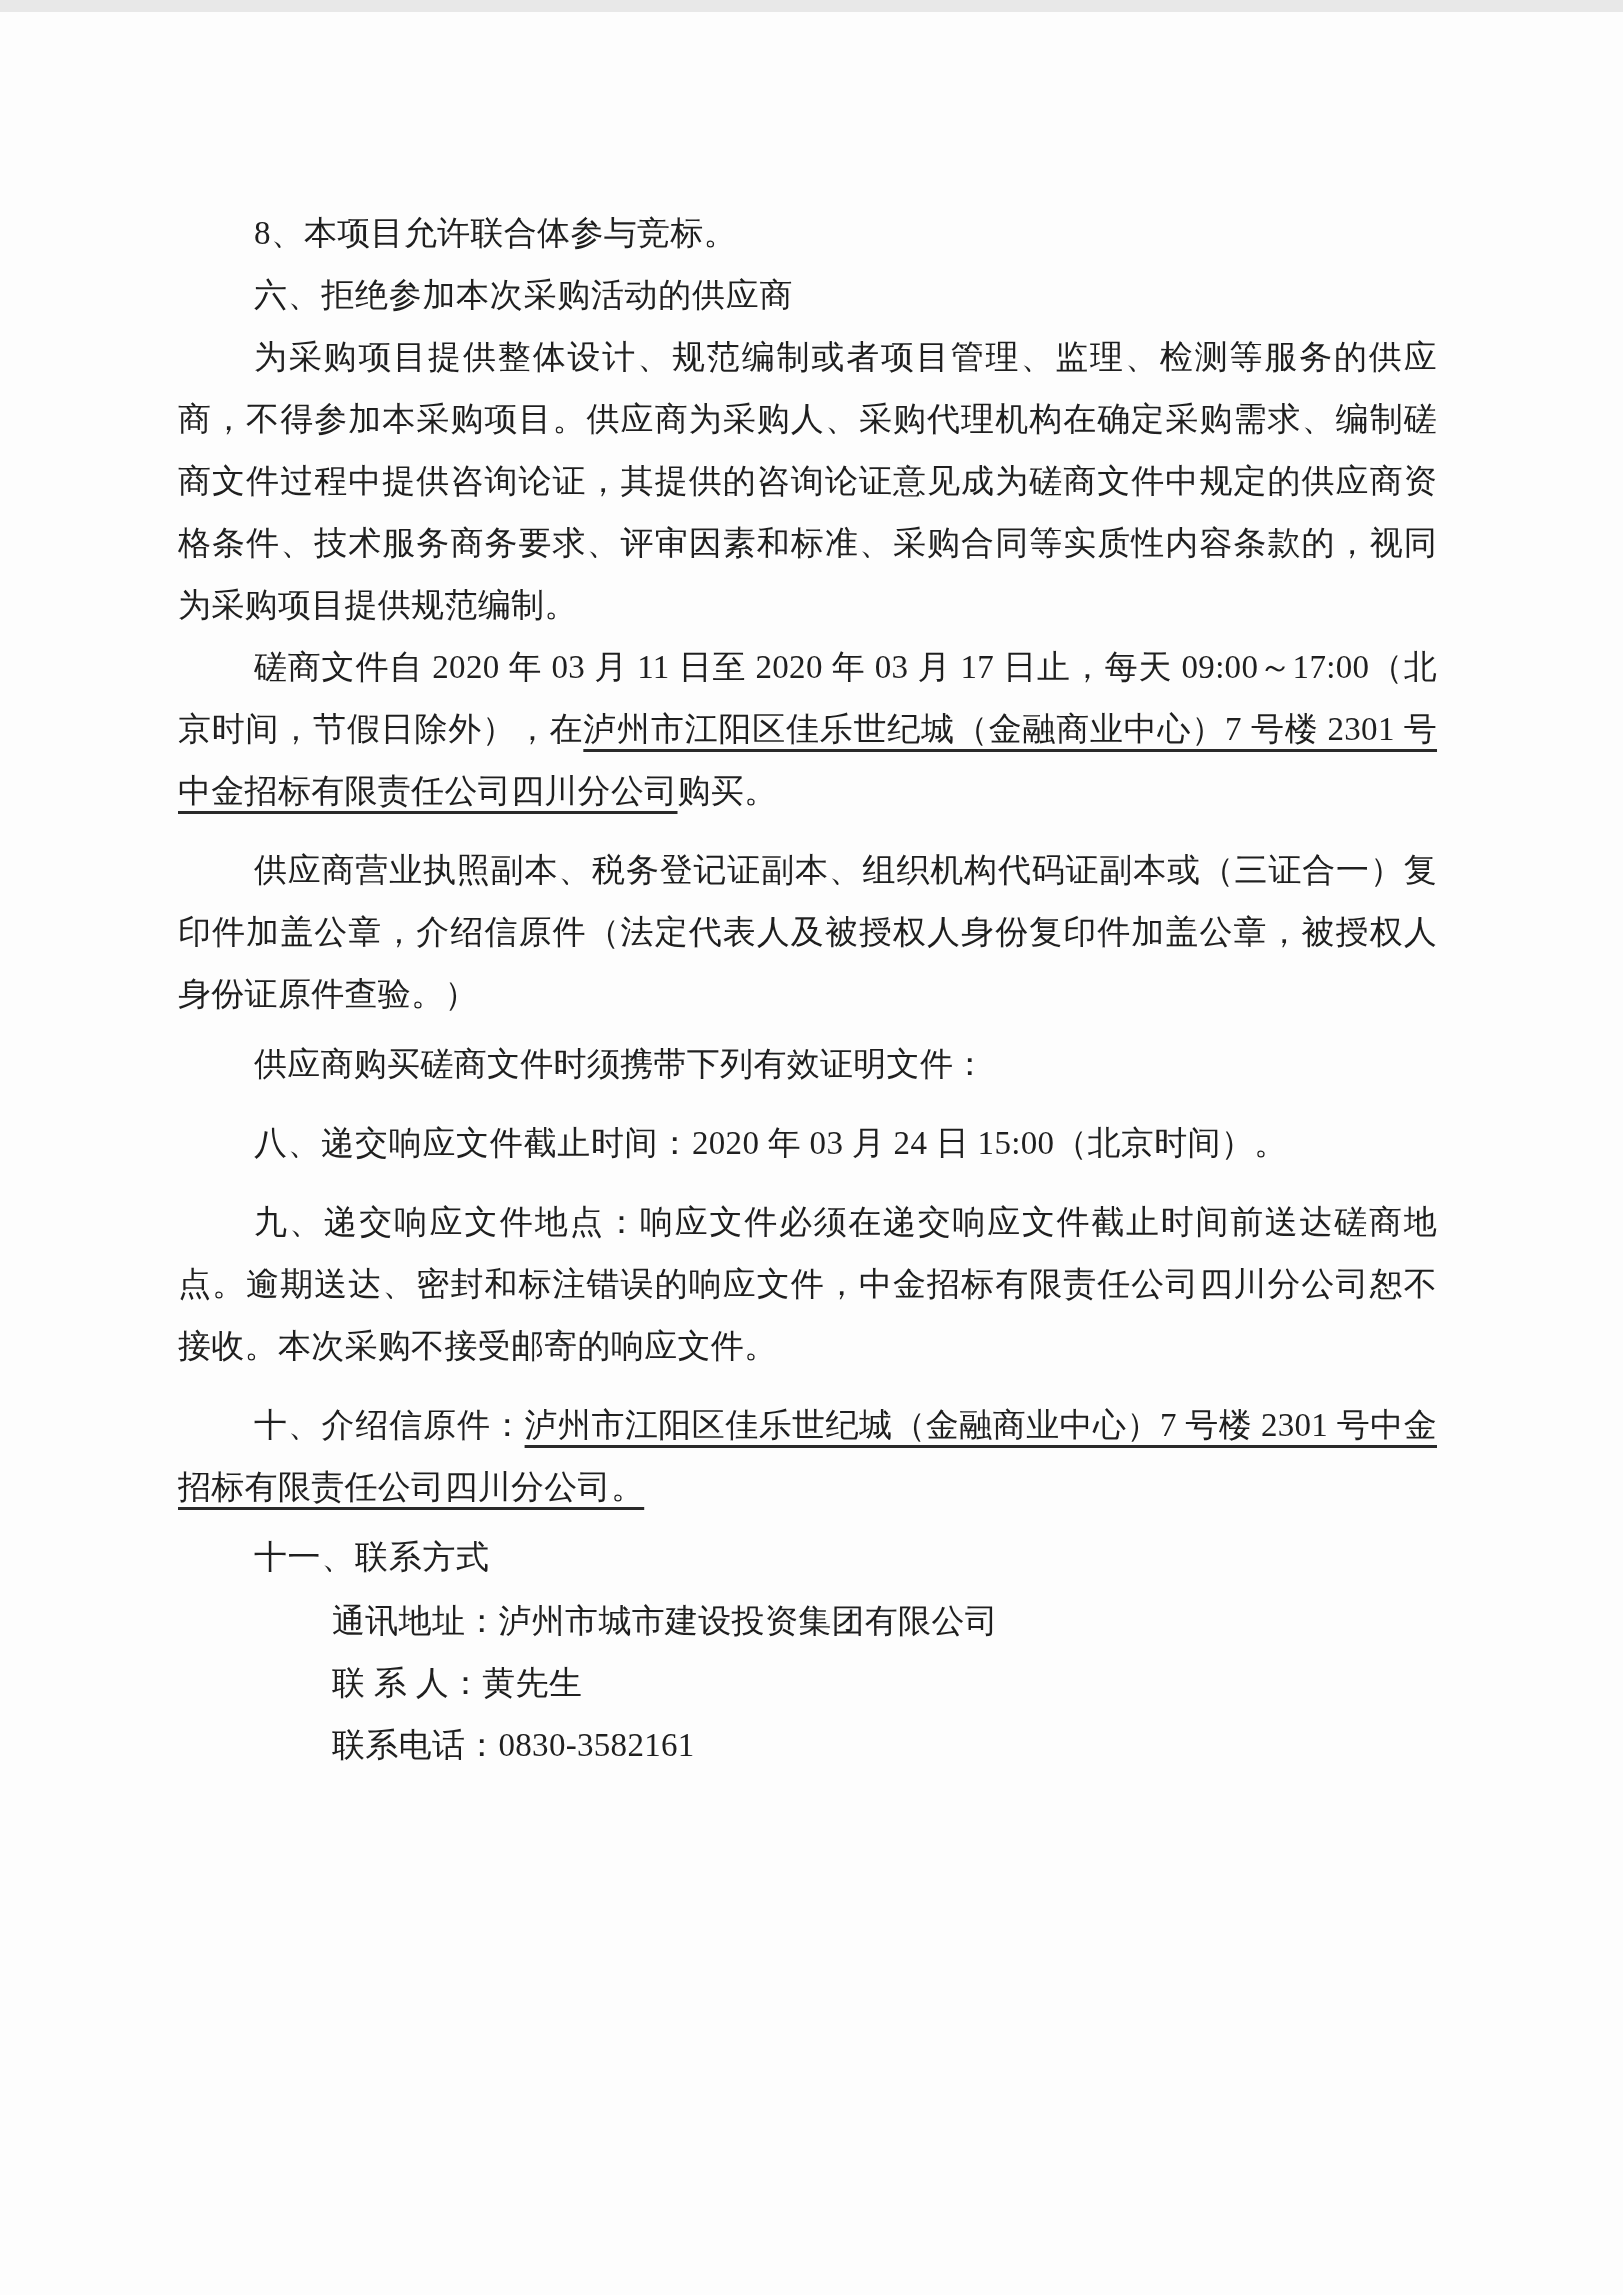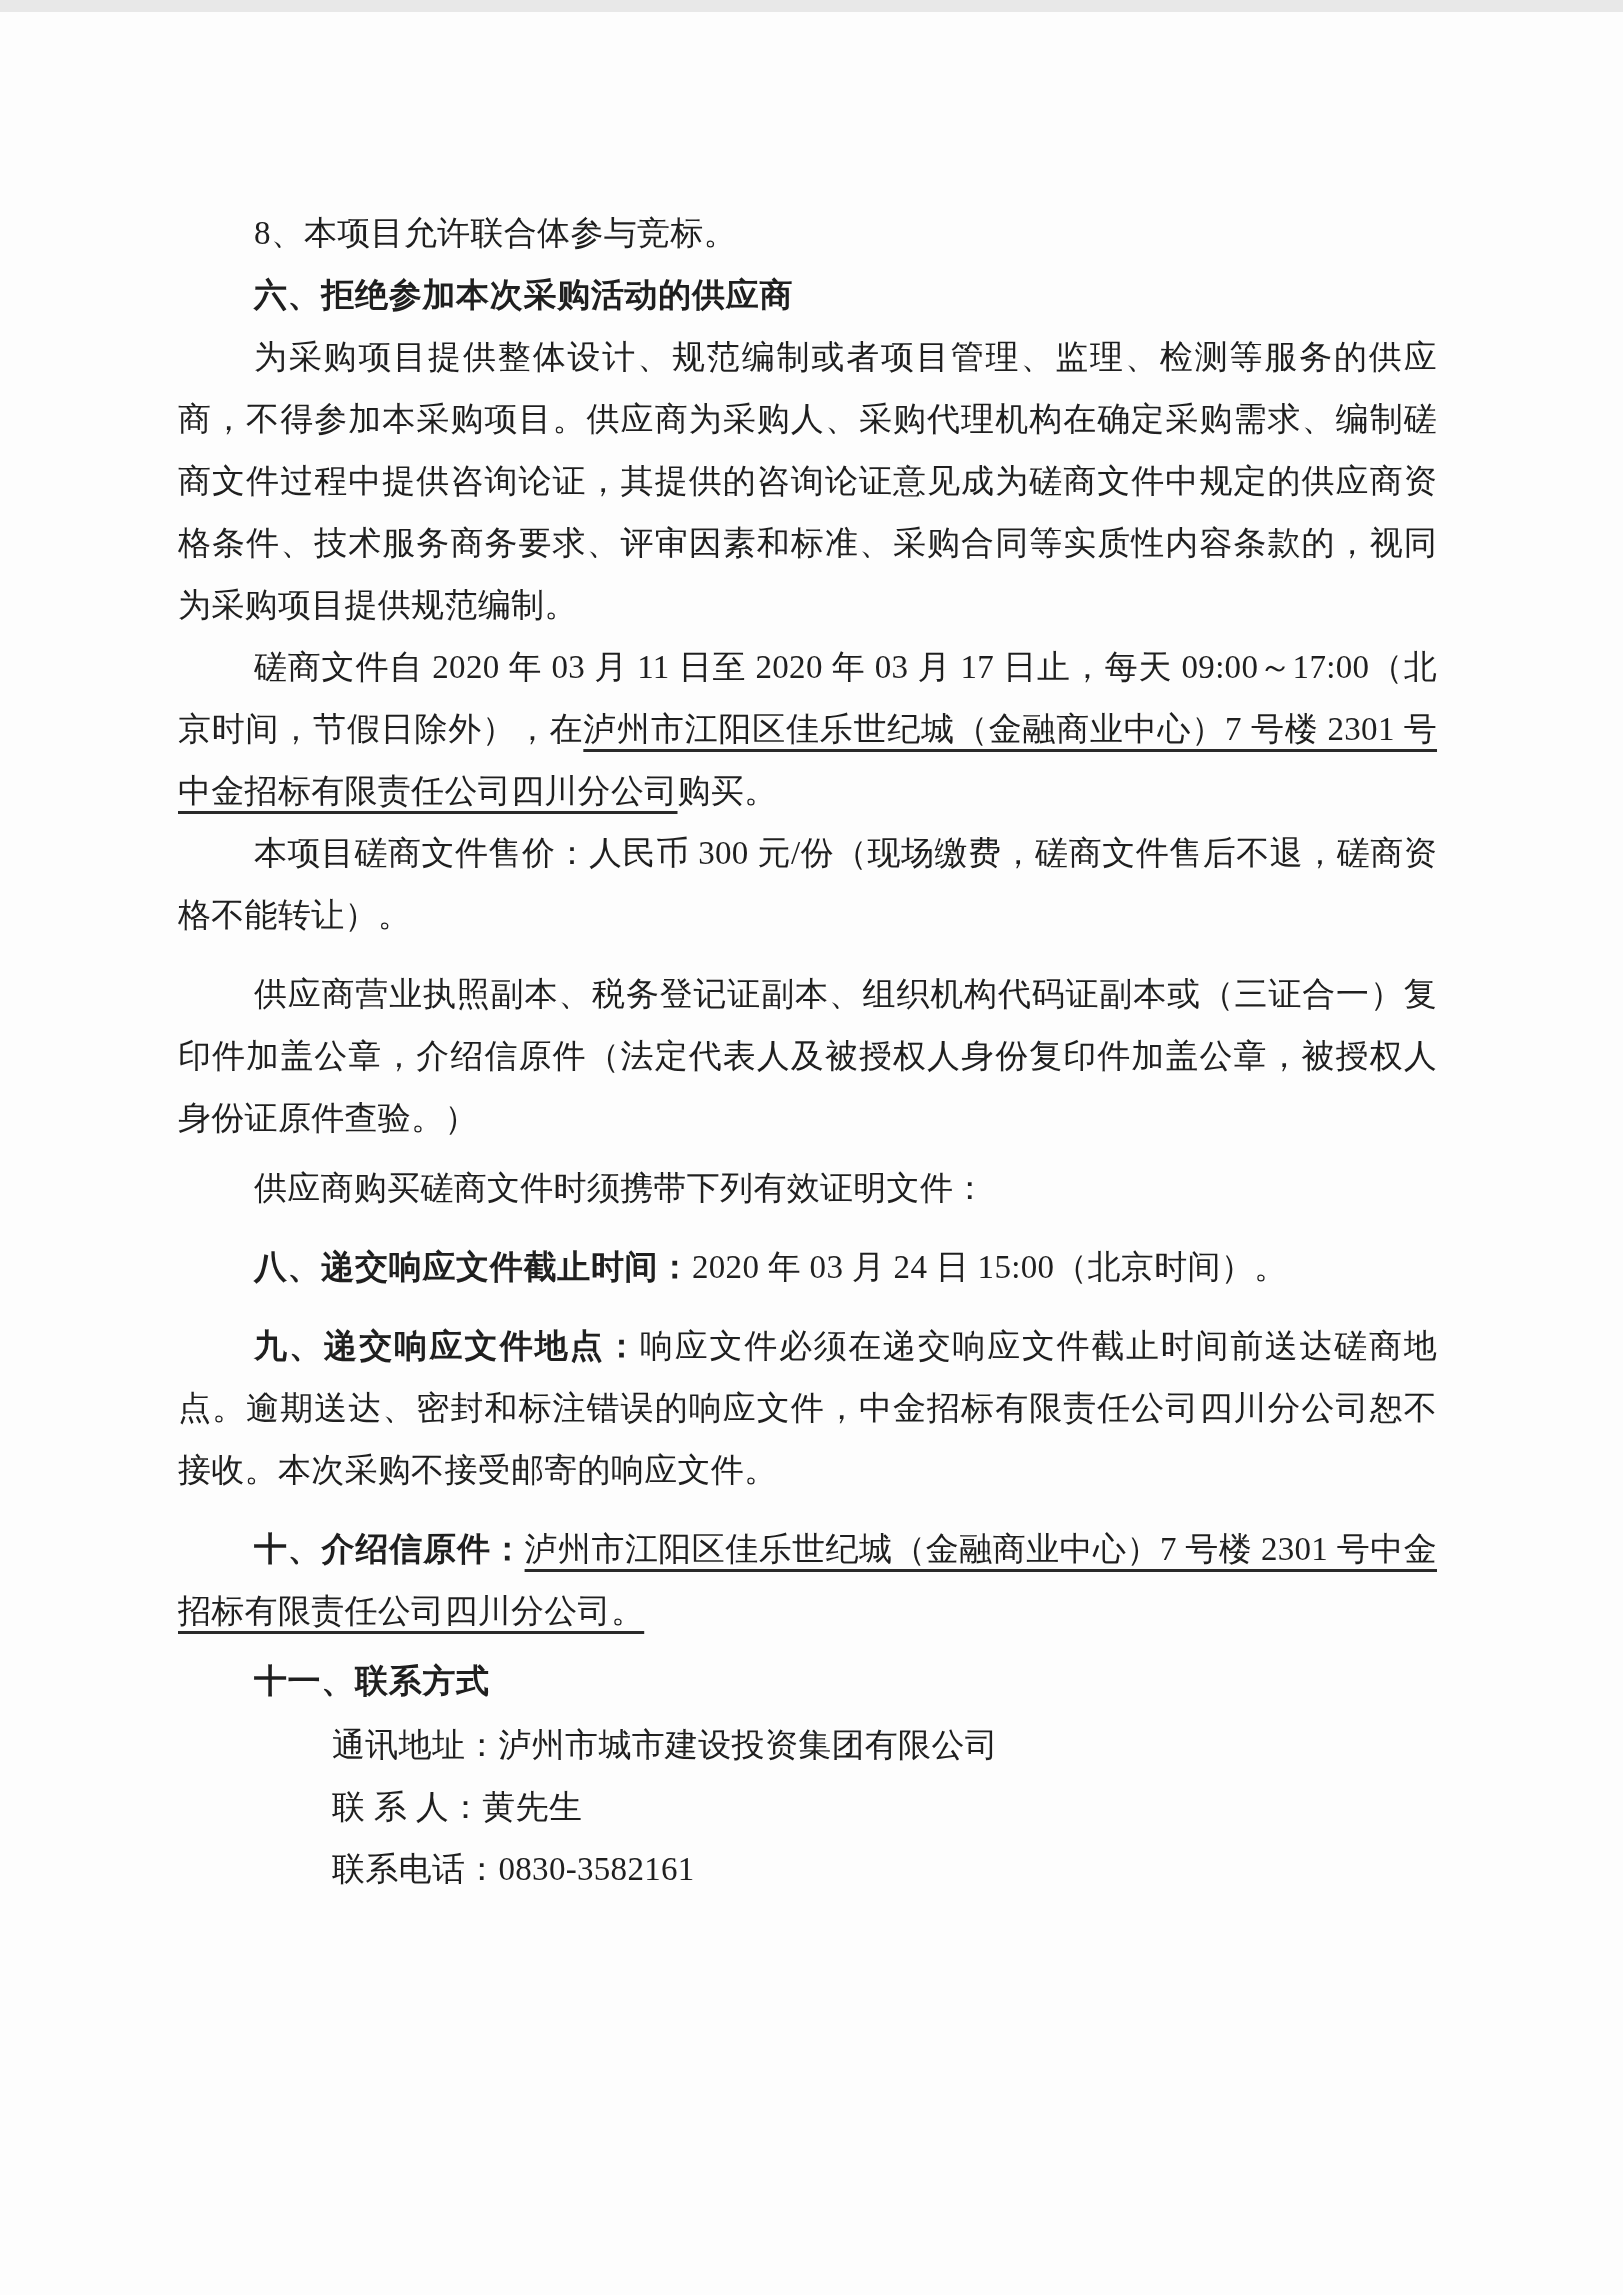--- a/index.html
+++ b/index.html
@@ -29,21 +29,21 @@
   p {
     margin: 0;
     text-align: justify;
     text-align-last: left;
   }
   .indent {
     text-indent: 2.3em;
   }
   .hd {
     font-family: "Liberation Sans", "DejaVu Sans", sans-serif;
-    font-weight: 700;
+    font-weight: 400;
     letter-spacing: 0.7px;
   }
   .u {
     text-decoration: underline;
     text-decoration-thickness: 2.6px;
     text-underline-offset: 8.5px;
     text-decoration-color: #2a2a2a;
   }
   .gap-sm { margin-top: 7.9px; }
   .gap-md { margin-top: 17px; }
@@ -71,23 +71,20 @@
 
     <p class="indent">
       <span>为采购项目提供整体设计、规范编制或者项目管理、监理、检测等服务的供应商，不得参加本采购项目。供应商为采购人、采购代理机构在确定采购需求、编制磋商文件过程中提供咨询论证，其提供的咨询论证意见成为磋商文件中规定的供应商资格条件、技术服务商务要求、评审因素和标准、采购合同等实质性内容条款的，视同为采购项目提供规范编制。</span>
     </p>
 
 
     <p class="indent">
       <span>磋商文件自 2020 年 03 月 11 日至 2020 年 03 月 17 日止，每天 09:00～17:00（北京时间，节假日除外），在</span><span class="u">泸州市江阳区佳乐世纪城（金融商业中心）7 号楼 2301 号中金招标有限责任公司四川分公司</span><span>购买。</span>
     </p>
 
-    <p class="indent">
-      <span>本项目磋商文件售价：人民币 300 元/份（现场缴费，磋商文件售后不退，磋商资格不能转让）。</span>
-    </p>
 
     <p class="indent gap-md">
       <span>供应商营业执照副本、税务登记证副本、组织机构代码证副本或（三证合一）复印件加盖公章，介绍信原件（法定代表人及被授权人身份复印件加盖公章，被授权人身份证原件查验。）</span>
     </p>
 
     <p class="indent gap-sm">
       <span>供应商购买磋商文件时须携带下列有效证明文件：</span>
     </p>
 
     <p class="indent gap-md">

